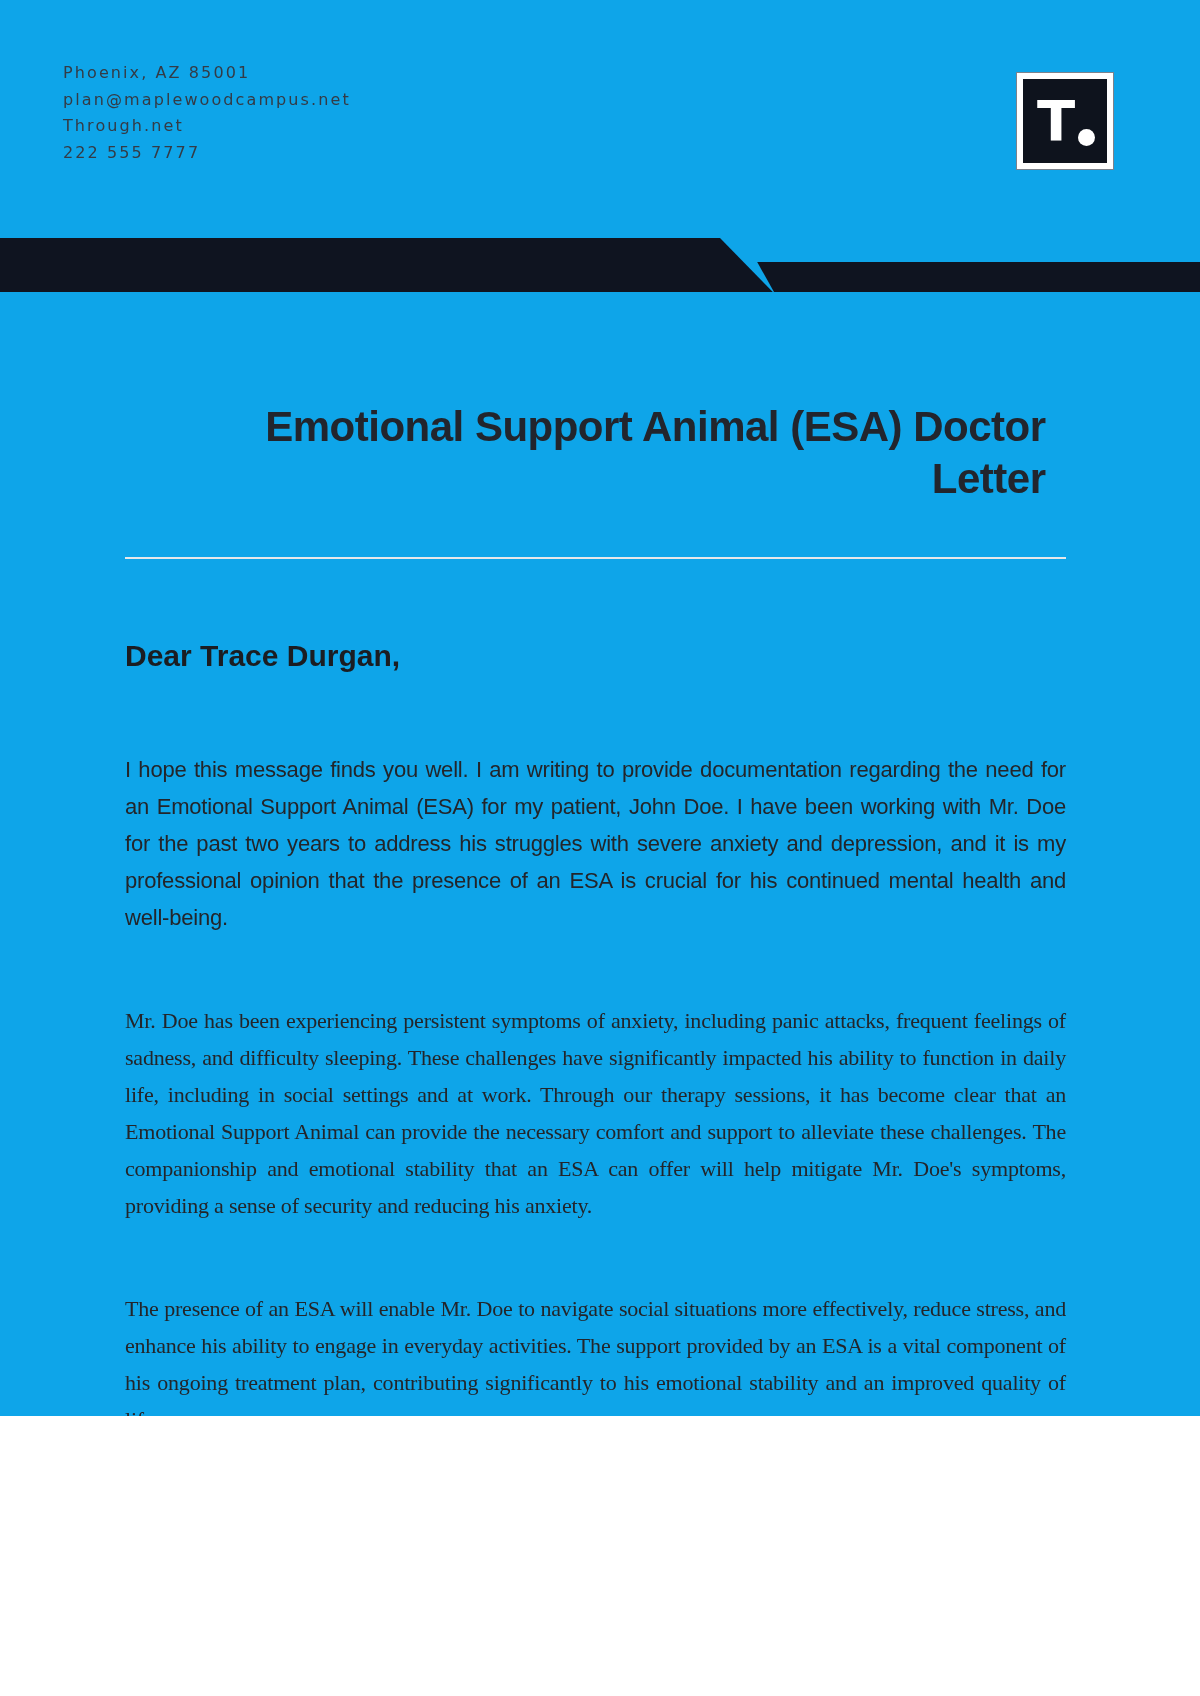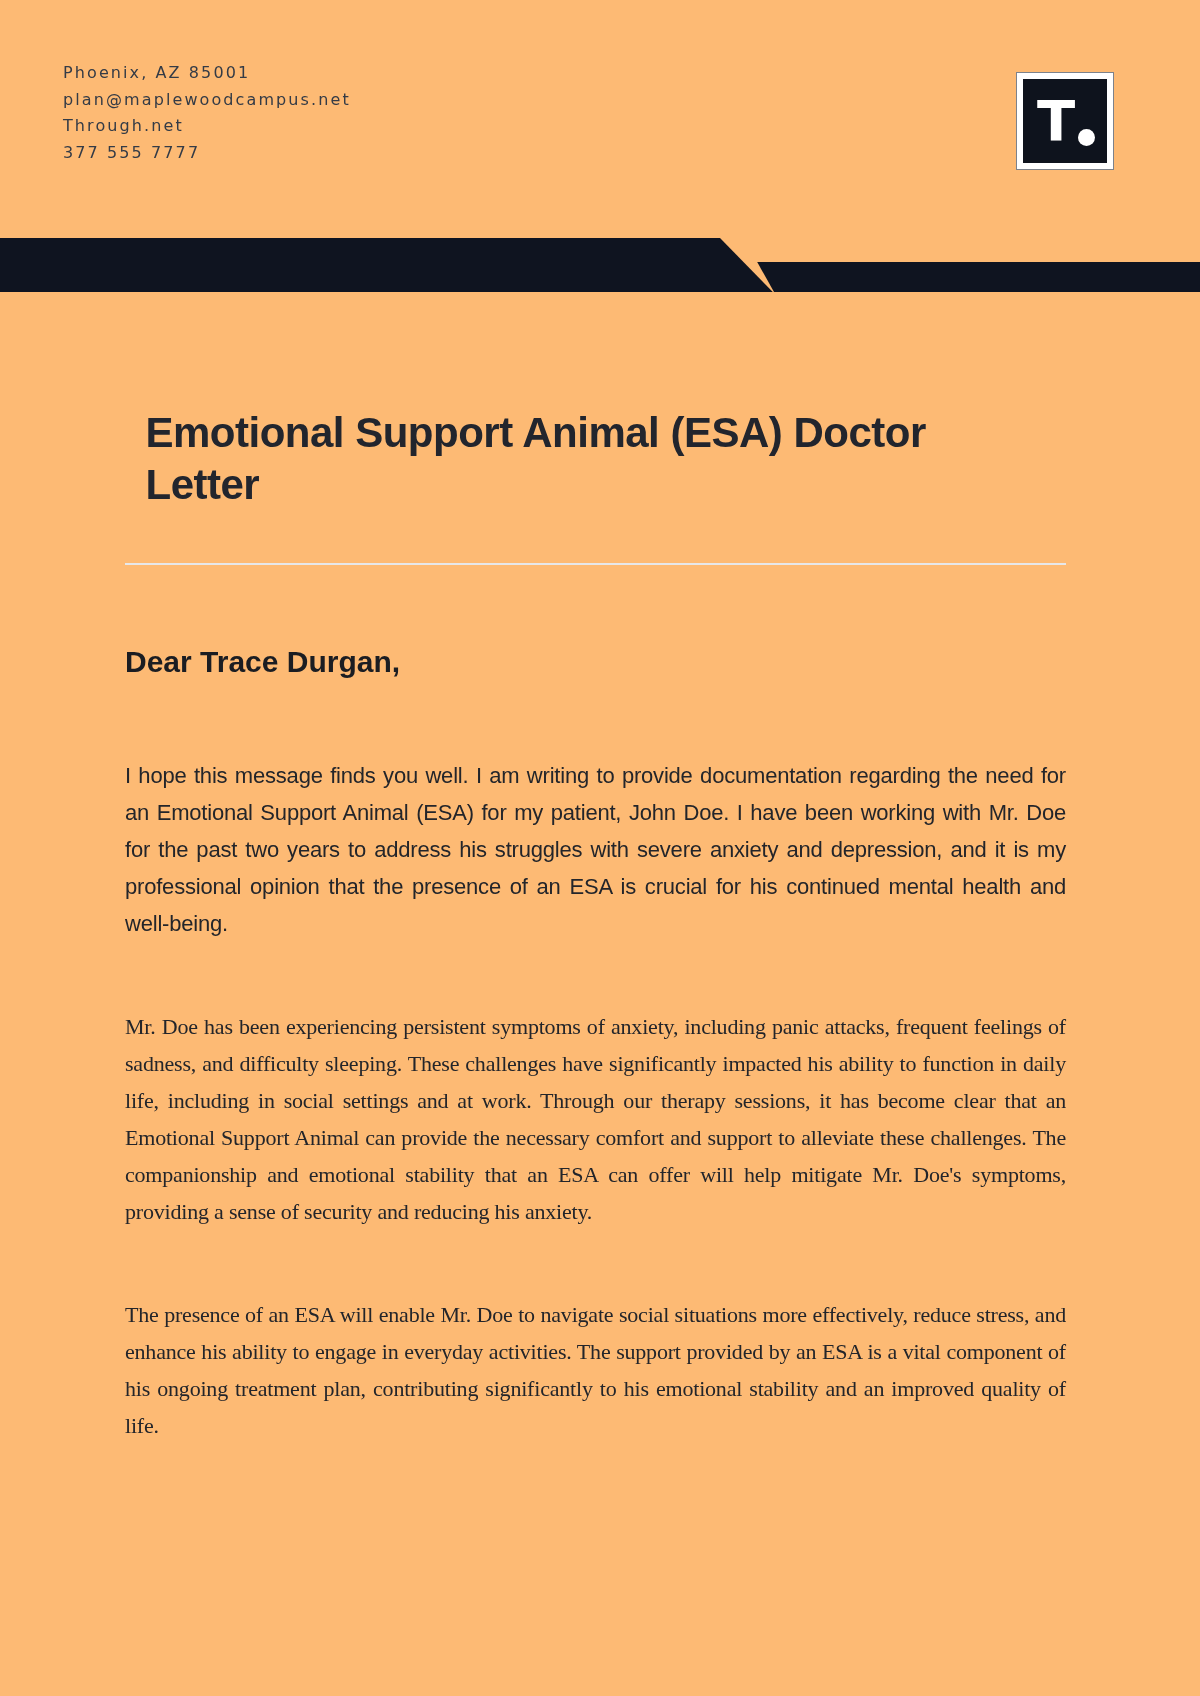--- a/index.html
+++ b/index.html
@@ -1,21 +1,21 @@
 <!DOCTYPE html>
 <html><head>
 <meta charset="utf-8">
 <style>
   * { margin: 0; padding: 0; box-sizing: border-box; }
   html, body { background: #ffffff; }
   .page {
     position: relative;
     width: 1200px;
-    height: 1696px;
-    background: #fdba74;
+    height: 1416px;
+    background: #0ea5e9;
     overflow: hidden;
     font-family: "Liberation Sans", sans-serif;
   }
 
   
   .contact {
     position: absolute;
     left: 63px;
     top: 60px;
     font-family: "DejaVu Sans", sans-serif;
@@ -90,22 +90,22 @@
   
   .content {
     position: absolute;
     left: 125px;
     top: 400px;
     width: 941px;
     color: #23252a;
   }
   .title {
     max-width: 900px;
-    margin: 7px auto;
-    text-align: left;
+    margin: 1px auto;
+    text-align: right;
     font-size: 42px;
     font-weight: 700;
     line-height: 52px;
     letter-spacing: -0.5px;
     color: #22252d;
   }
   .divider {
     margin-top: 52px;
     height: 2px;
     background: #e7e8ea;
@@ -129,21 +129,21 @@
 </style>
 </head>
 <body>
 
 <div class="page">
 
   <div class="contact">
     <div>Phoenix, AZ 85001</div>
     <div>plan@maplewoodcampus.net</div>
     <div>Through.net</div>
-    <div>377 555 7777</div>
+    <div>222 555 7777</div>
   </div>
 
   <div class="logo">
     <div class="logo-inner">
       <span class="logo-letter">T</span>
       <span class="logo-dot"></span>
     </div>
   </div>
 
   <div class="banner">

